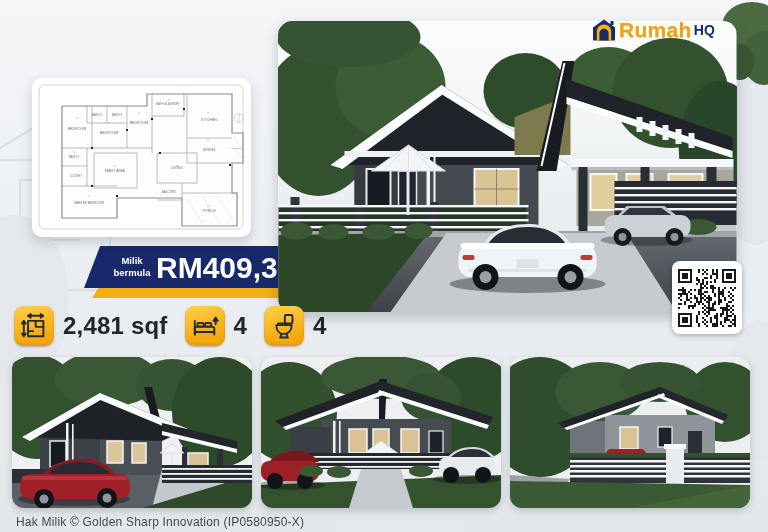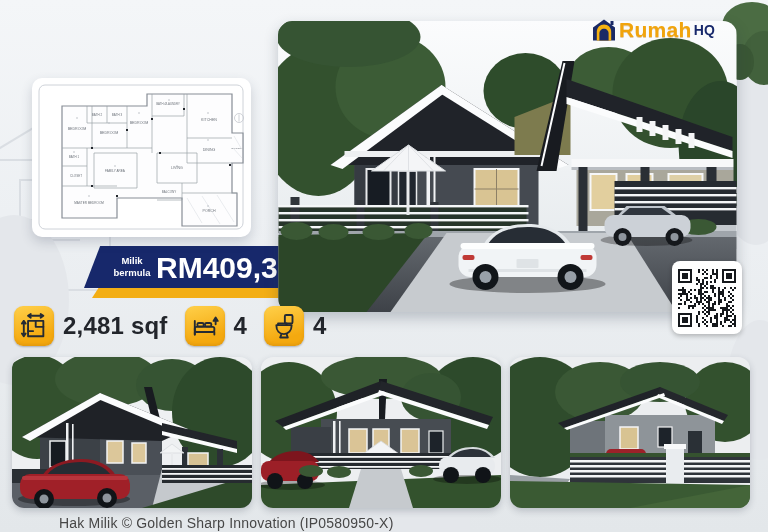--- a/index.html
+++ b/index.html
@@ -57,22 +57,22 @@
   
   .qr{position:absolute;left:672px;top:261px;width:70px;height:73px;background:#fff;border-radius:8px;
     z-index:7;display:flex;align-items:center;justify-content:center;
     box-shadow:0 2px 5px rgba(0,0,0,.25);}
 
   
   .thumbs{position:absolute;left:12px;top:357px;display:flex;gap:9px;z-index:3;}
   .thumb{width:240px;height:151px;border-radius:12px;overflow:hidden;
     box-shadow:0 3px 7px rgba(40,50,70,.22);background:#dfe3e6;}
 
-  .copyright{position:absolute;left:16px;top:515px;font-size:14px;color:#474747;
-    letter-spacing:.2px;z-index:4;margin-left:43px;}
+  .copyright{position:absolute;left:16px;top:515px;font-size:12px;color:#474747;
+    letter-spacing:.2px;z-index:4;}
 </style>
 </head>
 <body>
 
 <div class="poster">
 
   <svg class="bg-art" width="768" height="532" aria-hidden="true">
     <g stroke="#dadee3" fill="none" stroke-width="2">
       <path d="M-20,160 L55,115 L135,160"></path>
       <rect x="-5" y="160" width="115" height="130"></rect>

